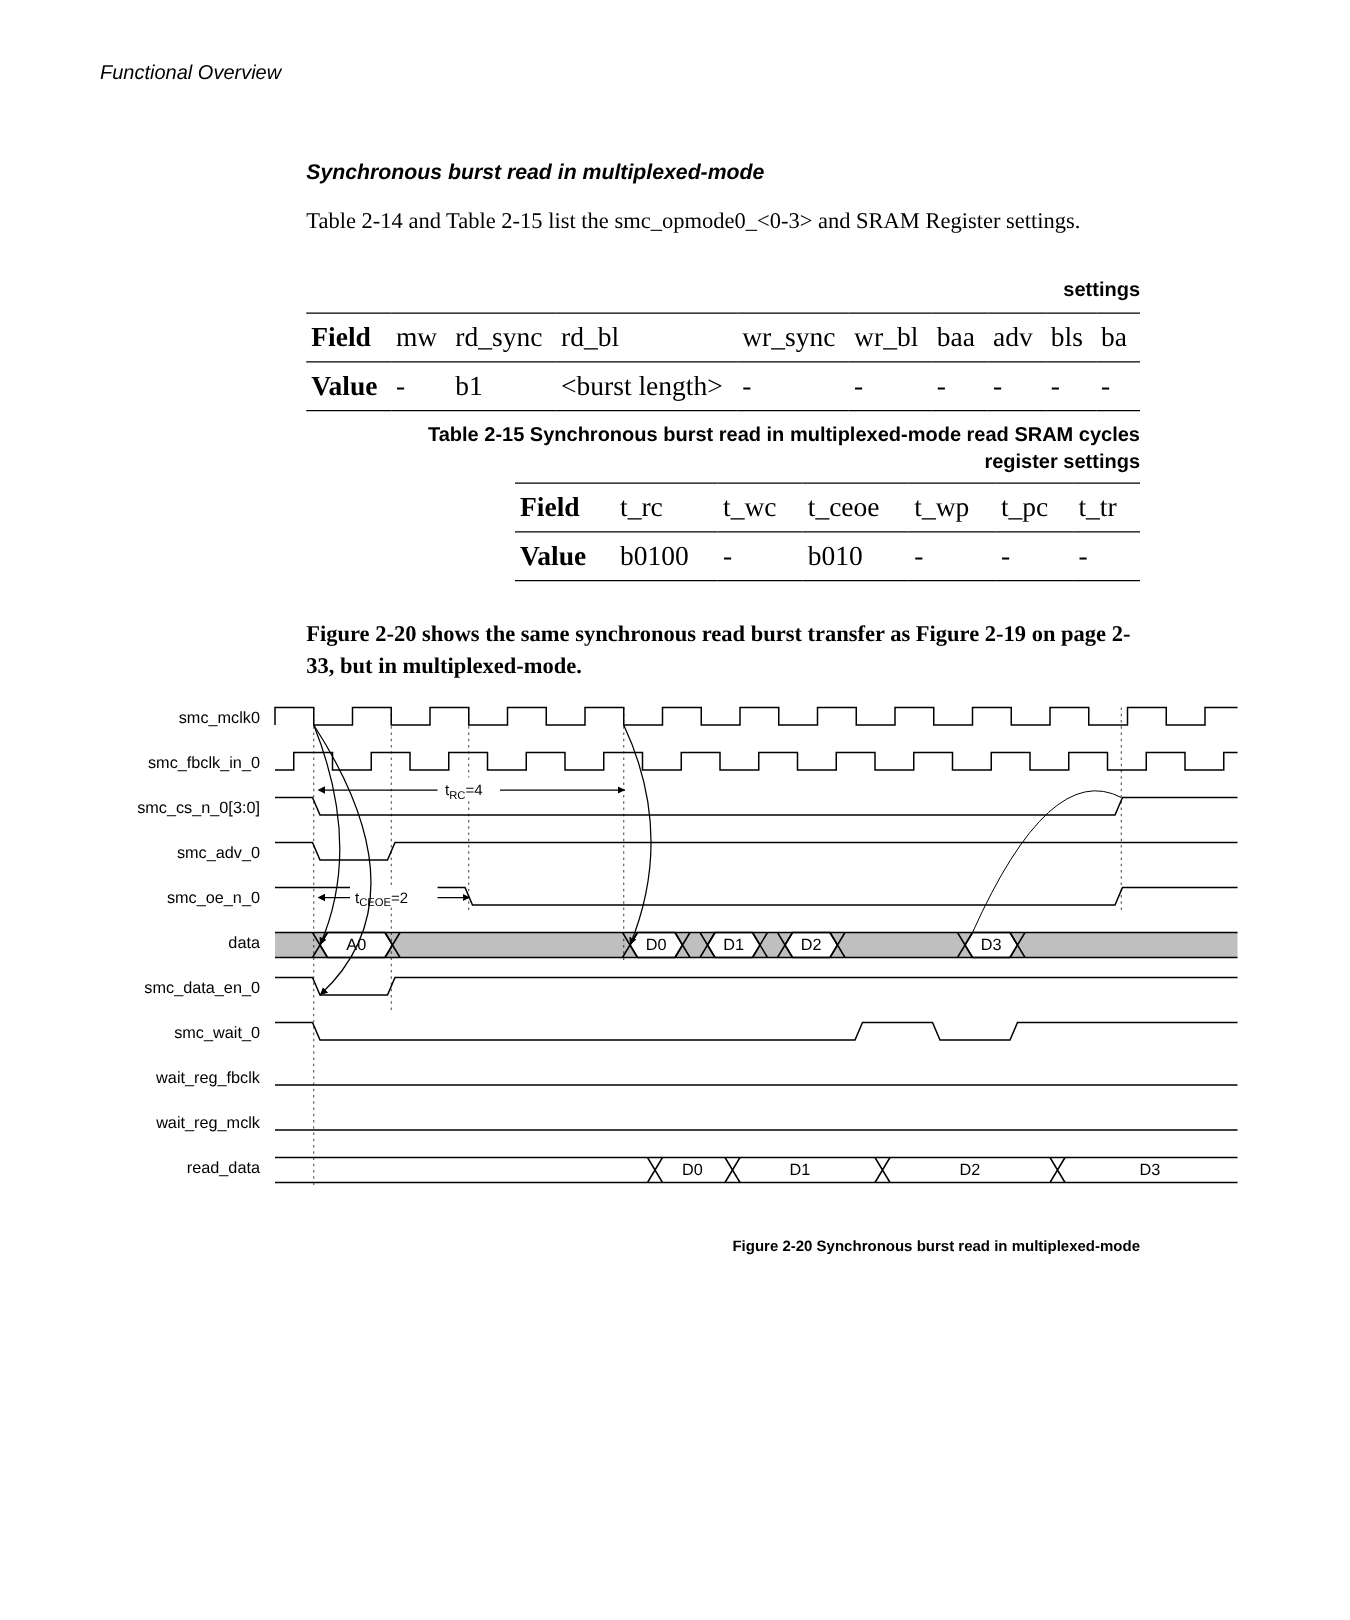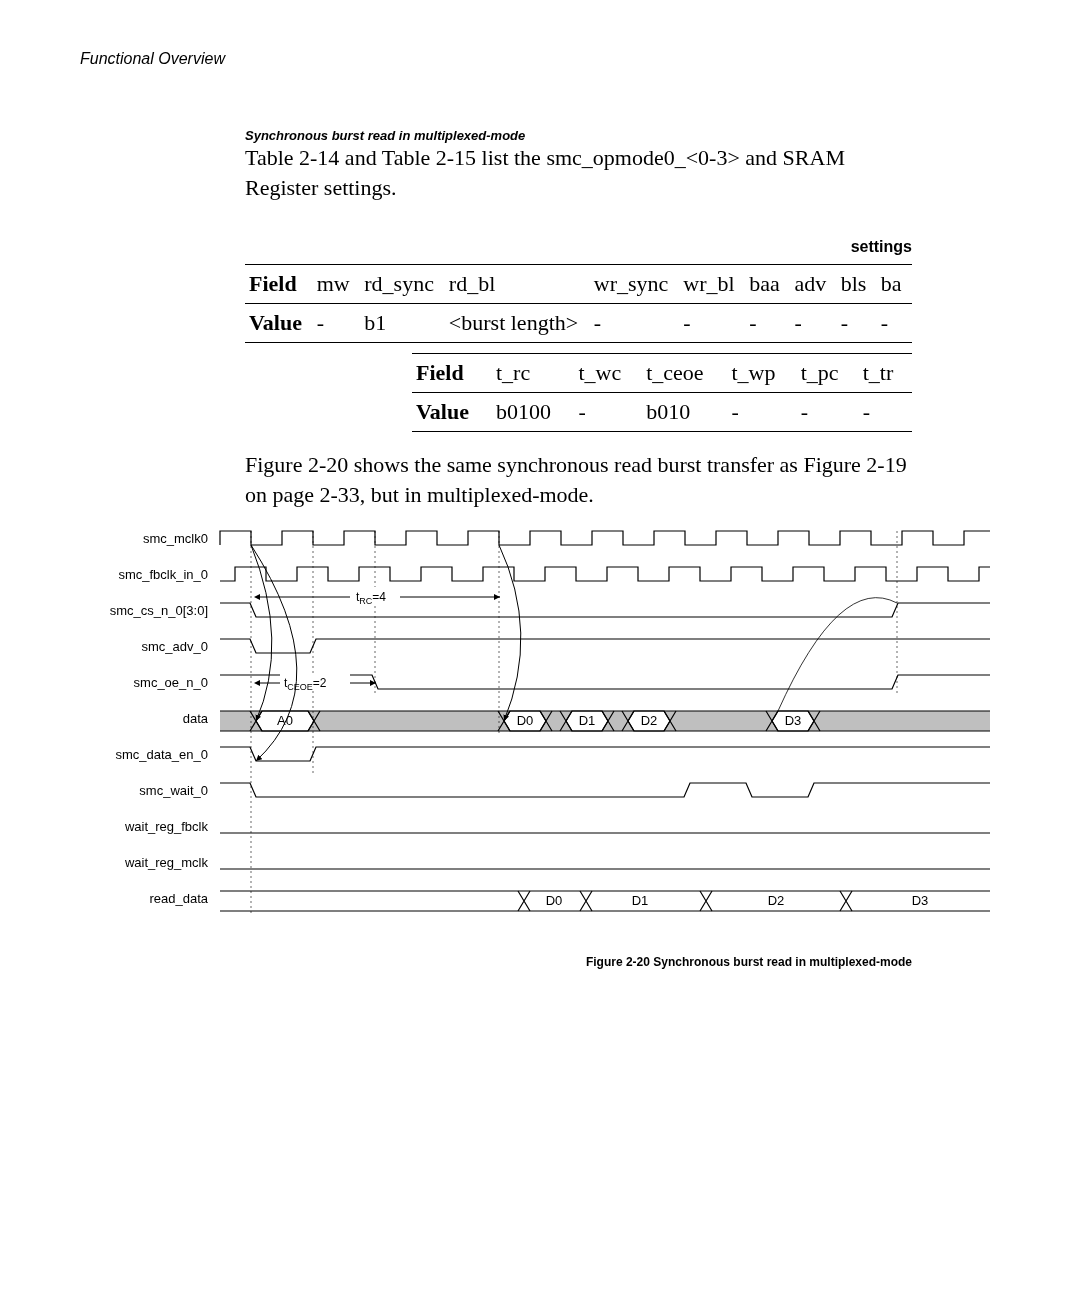--- a/index.html
+++ b/index.html
@@ -23,24 +23,25 @@
     font-family: Arial, Helvetica, sans-serif;
   }
   .content {
     margin-left: 165px;
     margin-top: 60px;
   }
   .subhead {
     font-family: Arial, Helvetica, sans-serif;
     font-style: italic;
     font-weight: bold;
-    font-size: 13px;
+    font-size: 17px;
+    margin-bottom: 16px;
   }
   .body-text {
-    font-size: 22px;
+    font-size: 18px;
     line-height: 1.35;
     margin-bottom: 14px;
   }
   .table-caption {
     font-family: Arial, Helvetica, sans-serif;
     font-weight: bold;
     font-size: 16px;
     text-align: right;
     margin: 8px 0 6px 0;
     line-height: 1.3;
@@ -157,20 +158,24 @@
         <td>-</td>
         <td>-</td>
         <td>-</td>
         <td>-</td>
         <td>-</td>
         <td>-</td>
       </tr>
     </tbody>
       </table>
 
+    <div class="table-caption">
+      <span>Table 2-15 Synchronous burst read in multiplexed-mode read SRAM cycles</span><br>
+      <span>register settings</span>
+    </div>
 
     <div class="t2-wrap">
       <table class="data-table t2">
         <tbody>
             <tr class="hrow-top midline">
           <td class="rowhead">Field</td>
           <td>t_rc</td>
           <td>t_wc</td>
           <td>t_ceoe</td>
           <td>t_wp</td>
@@ -183,21 +188,21 @@
           <td>-</td>
           <td>b010</td>
           <td>-</td>
           <td>-</td>
           <td>-</td>
         </tr>
       </tbody>
         </table>
     </div>
 
-    <div class="body-text" style="margin-top:8px;">Figure 2-20 shows the same synchronous read burst transfer as Figure 2-19 on page 2-33, but in multiplexed-mode.</div>
+    <div class="body-text" style="margin-top:20px;font-weight:bold;">Figure 2-20 shows the same synchronous read burst transfer as Figure 2-19 on page 2-33, but in multiplexed-mode.</div>
   </div>
 
   <div class="figure-area">
     <svg width="920" height="420" viewBox="0 0 920 420">
       <defs>
         <marker id="arrR" markerWidth="8" markerHeight="8" refX="6" refY="3" orient="auto">
           <path d="M0,0 L6,3 L0,6 Z" fill="#000"></path>
         </marker>
         <marker id="arrL" markerWidth="8" markerHeight="8" refX="2" refY="3" orient="auto">
           <path d="M6,0 L0,3 L6,6 Z" fill="#000"></path>

